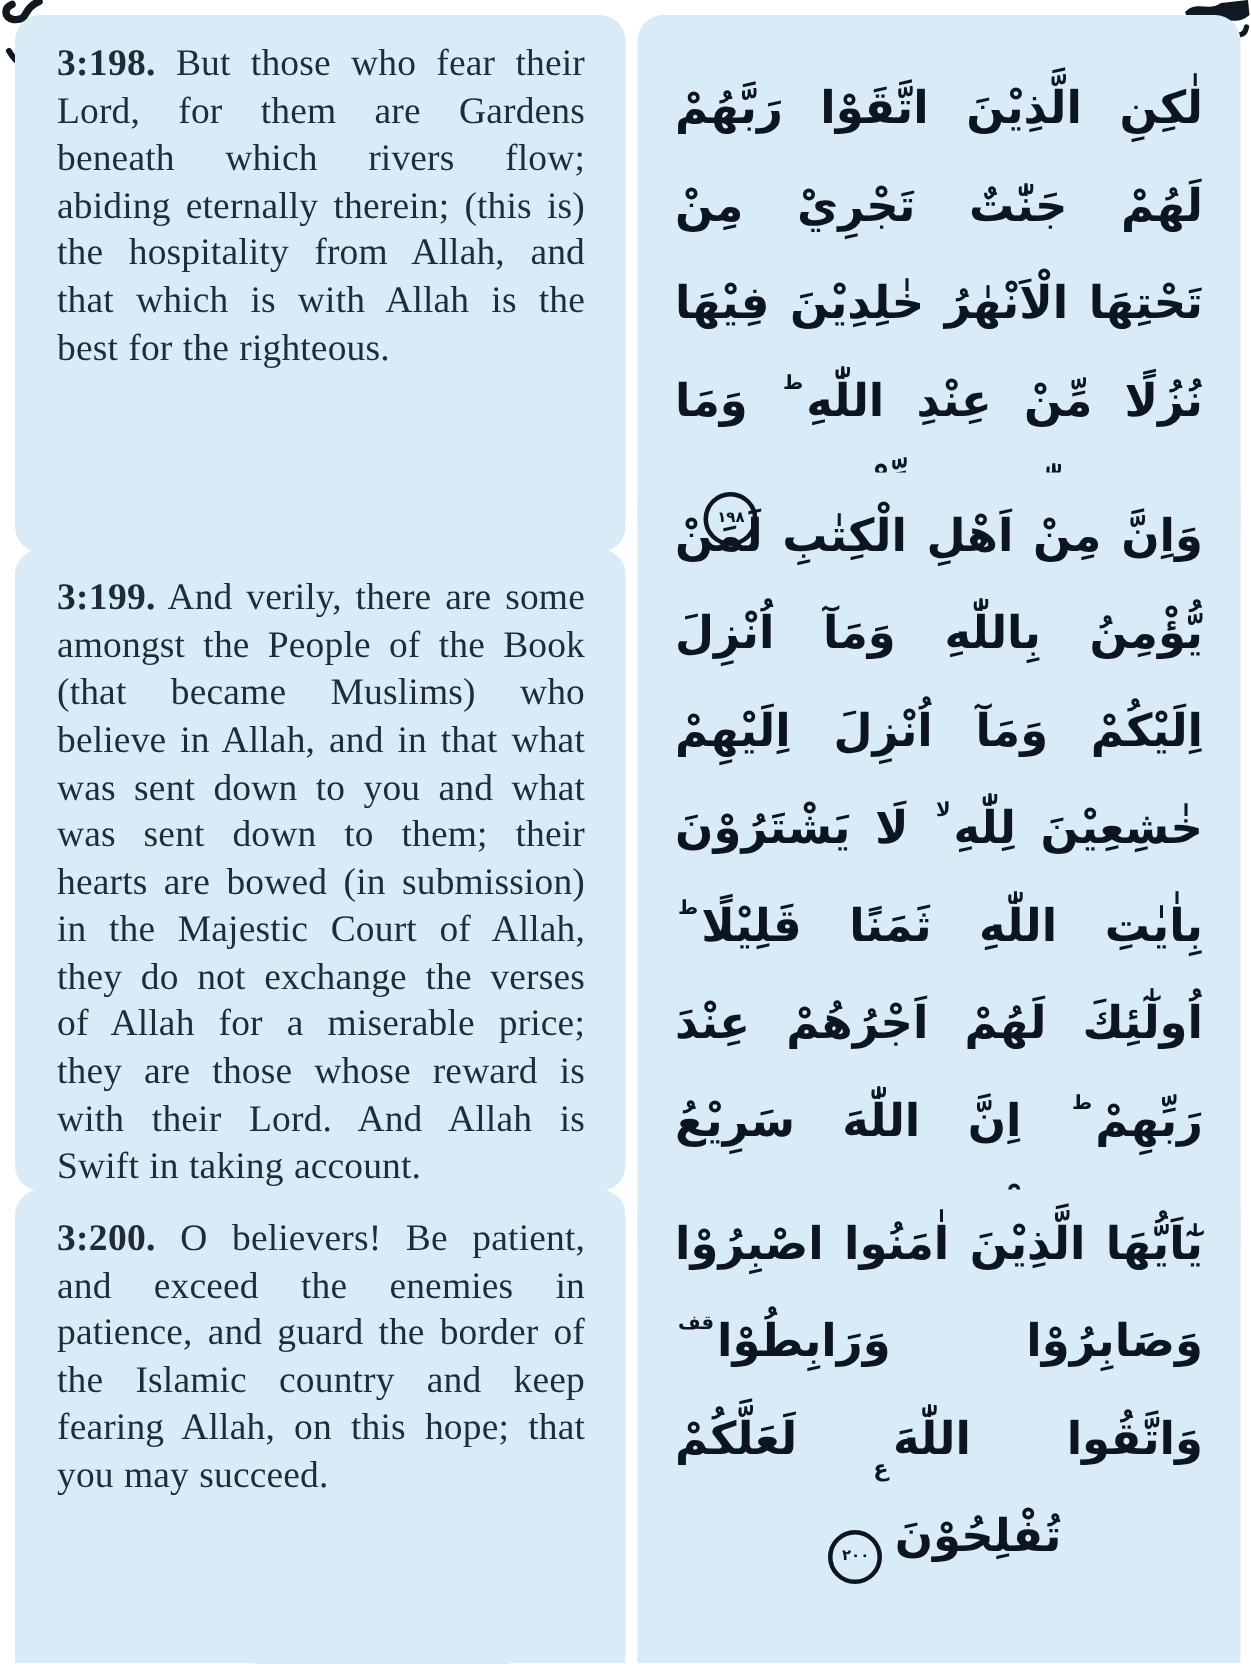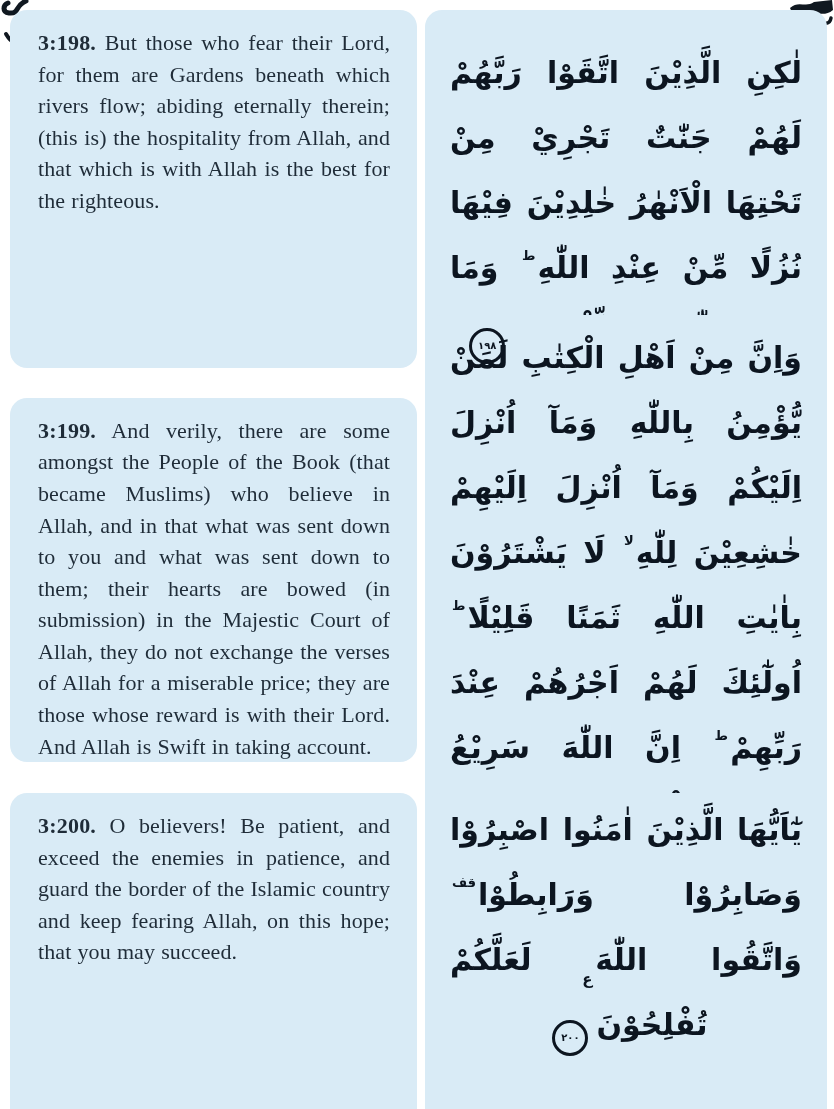--- a/index.html
+++ b/index.html
@@ -31,21 +31,21 @@
     box-sizing:border-box;
     overflow:hidden;
   }
   .row-3 .panel{border-radius:17px 17px 0 0;}
   .en-panel{width:407px;padding:17px 27px 0 28px;}
   .ar-panel{flex:1;padding:10px 25px 0 25px;}
   .row-1 .ar-panel{padding-top:30px;}
   .row-3 .ar-panel{padding-top:4px;}
   p.en{
     margin:0;
-    font-size:22px;
+    font-size:25px;
     line-height:31.6px;
     color:var(--en);
     text-align:justify;
     letter-spacing:.1px;
     word-spacing:.5px;
   }
   p.en b{font-weight:bold;letter-spacing:.2px;}
   p.ar{
     margin:0;
     direction:rtl;

